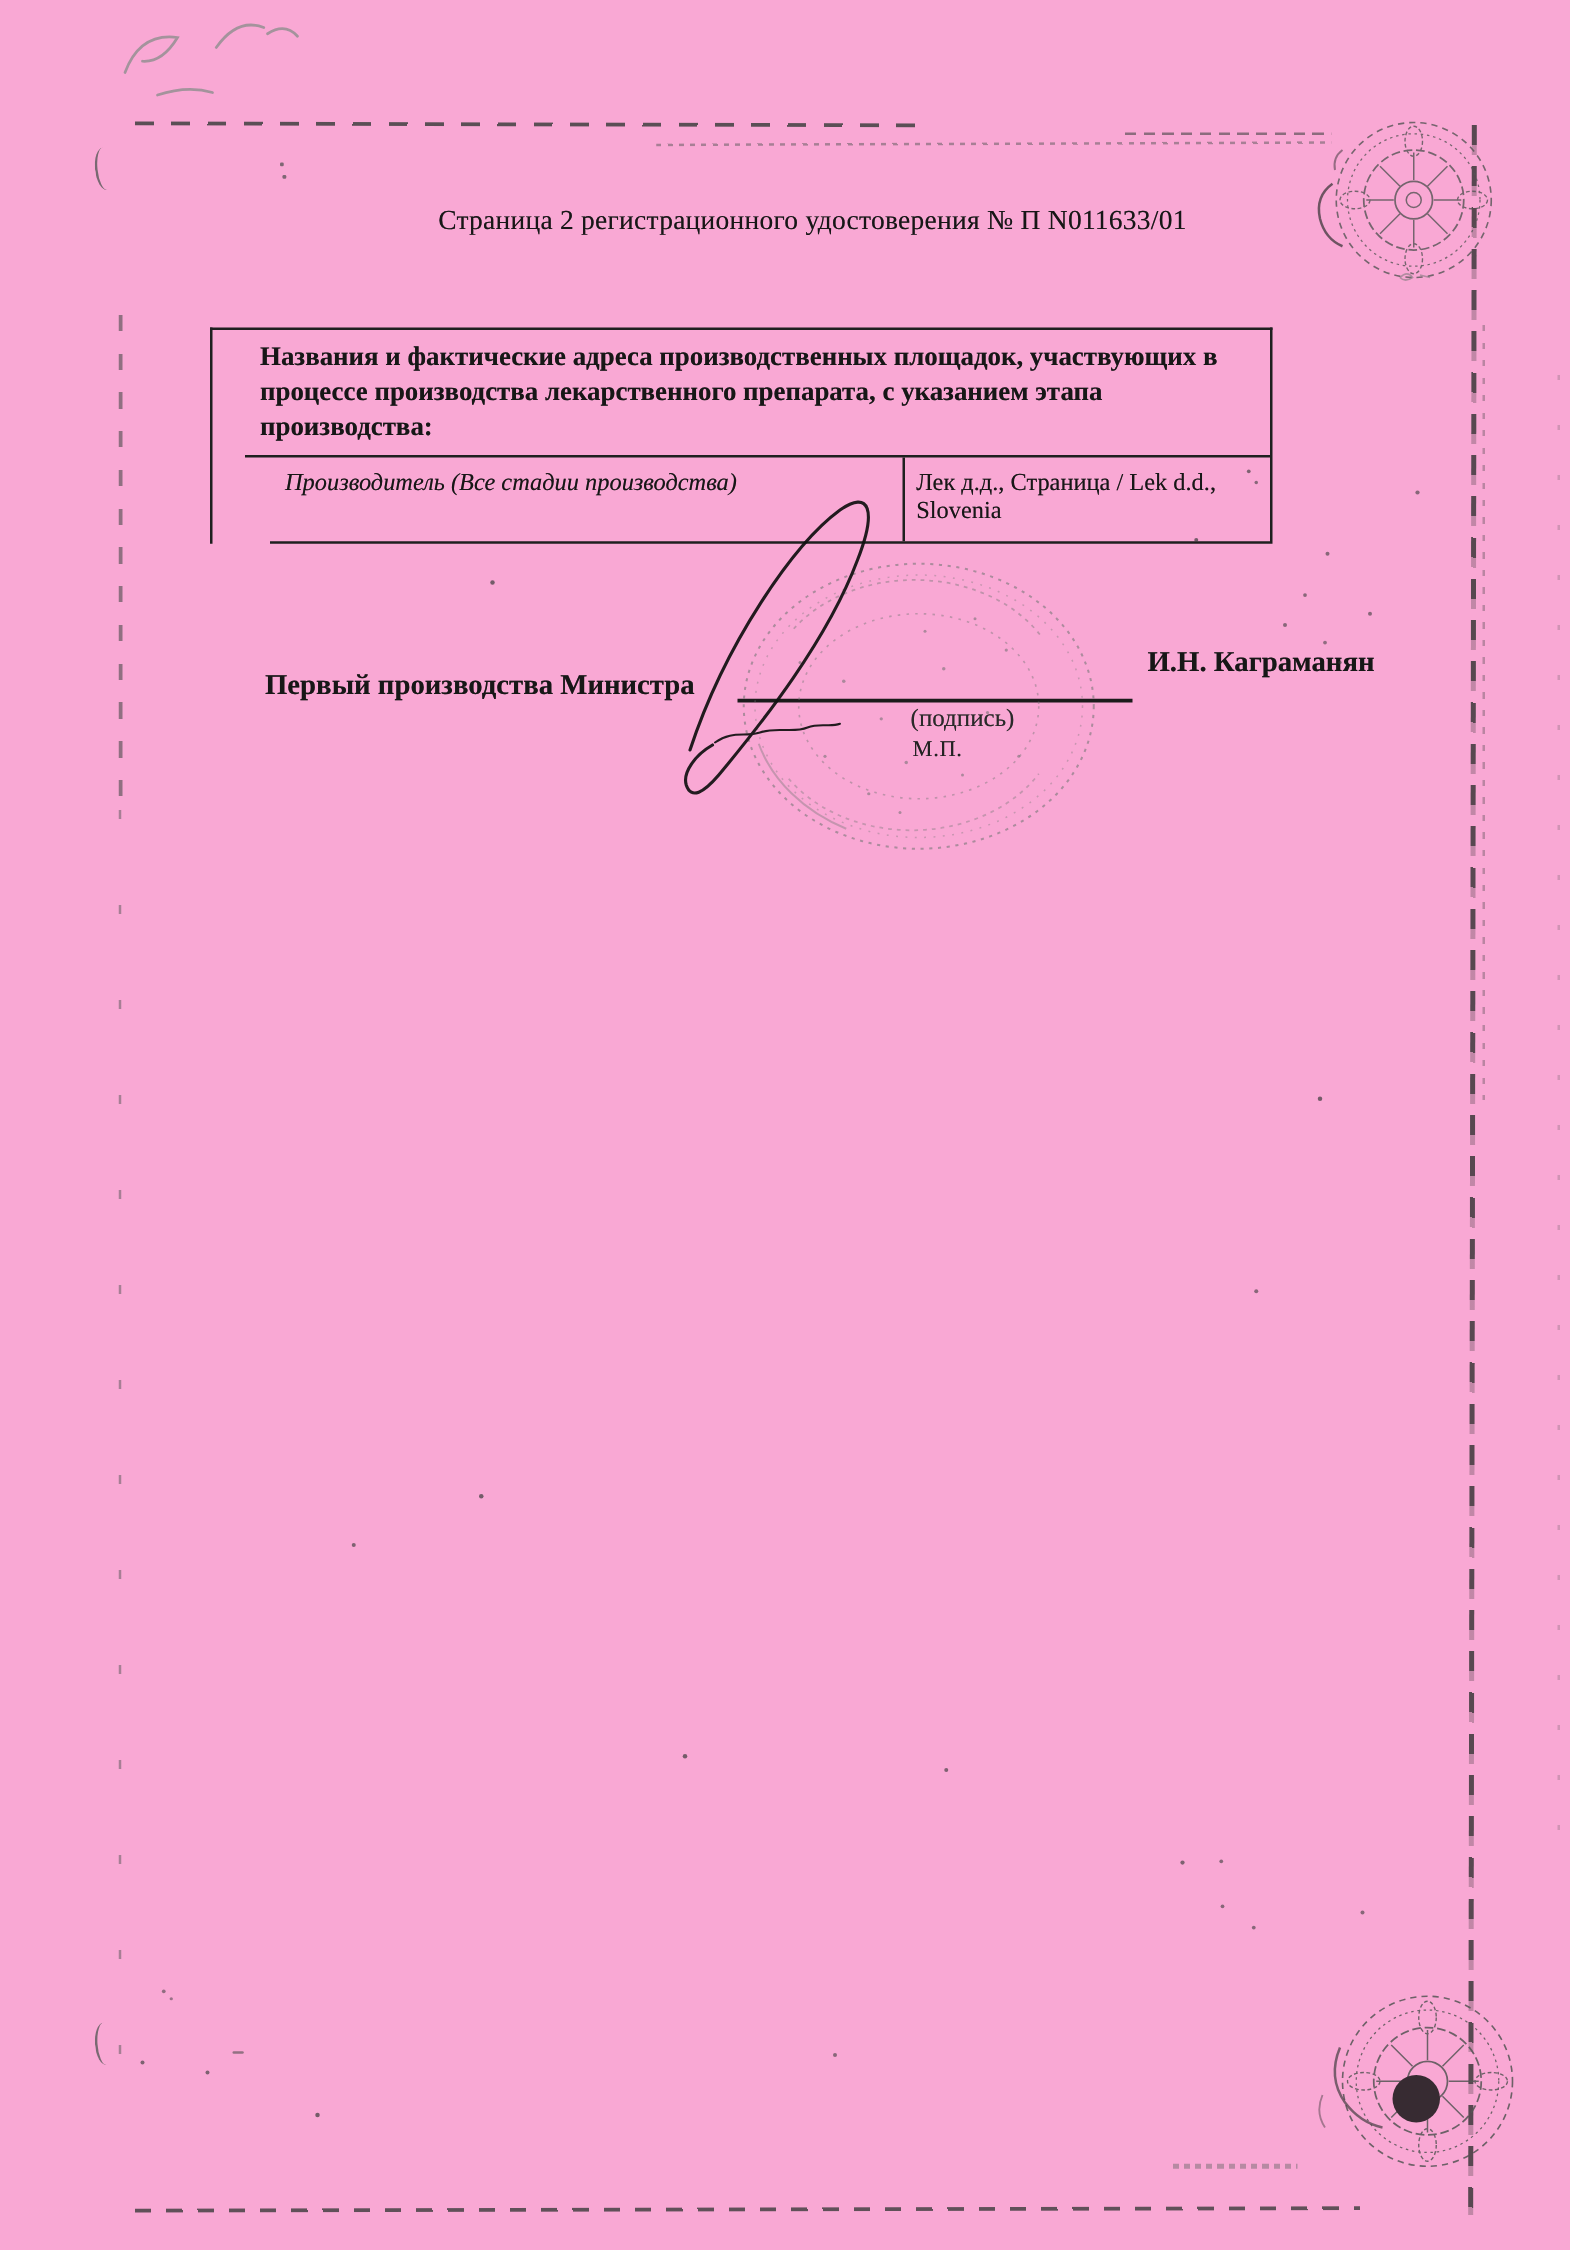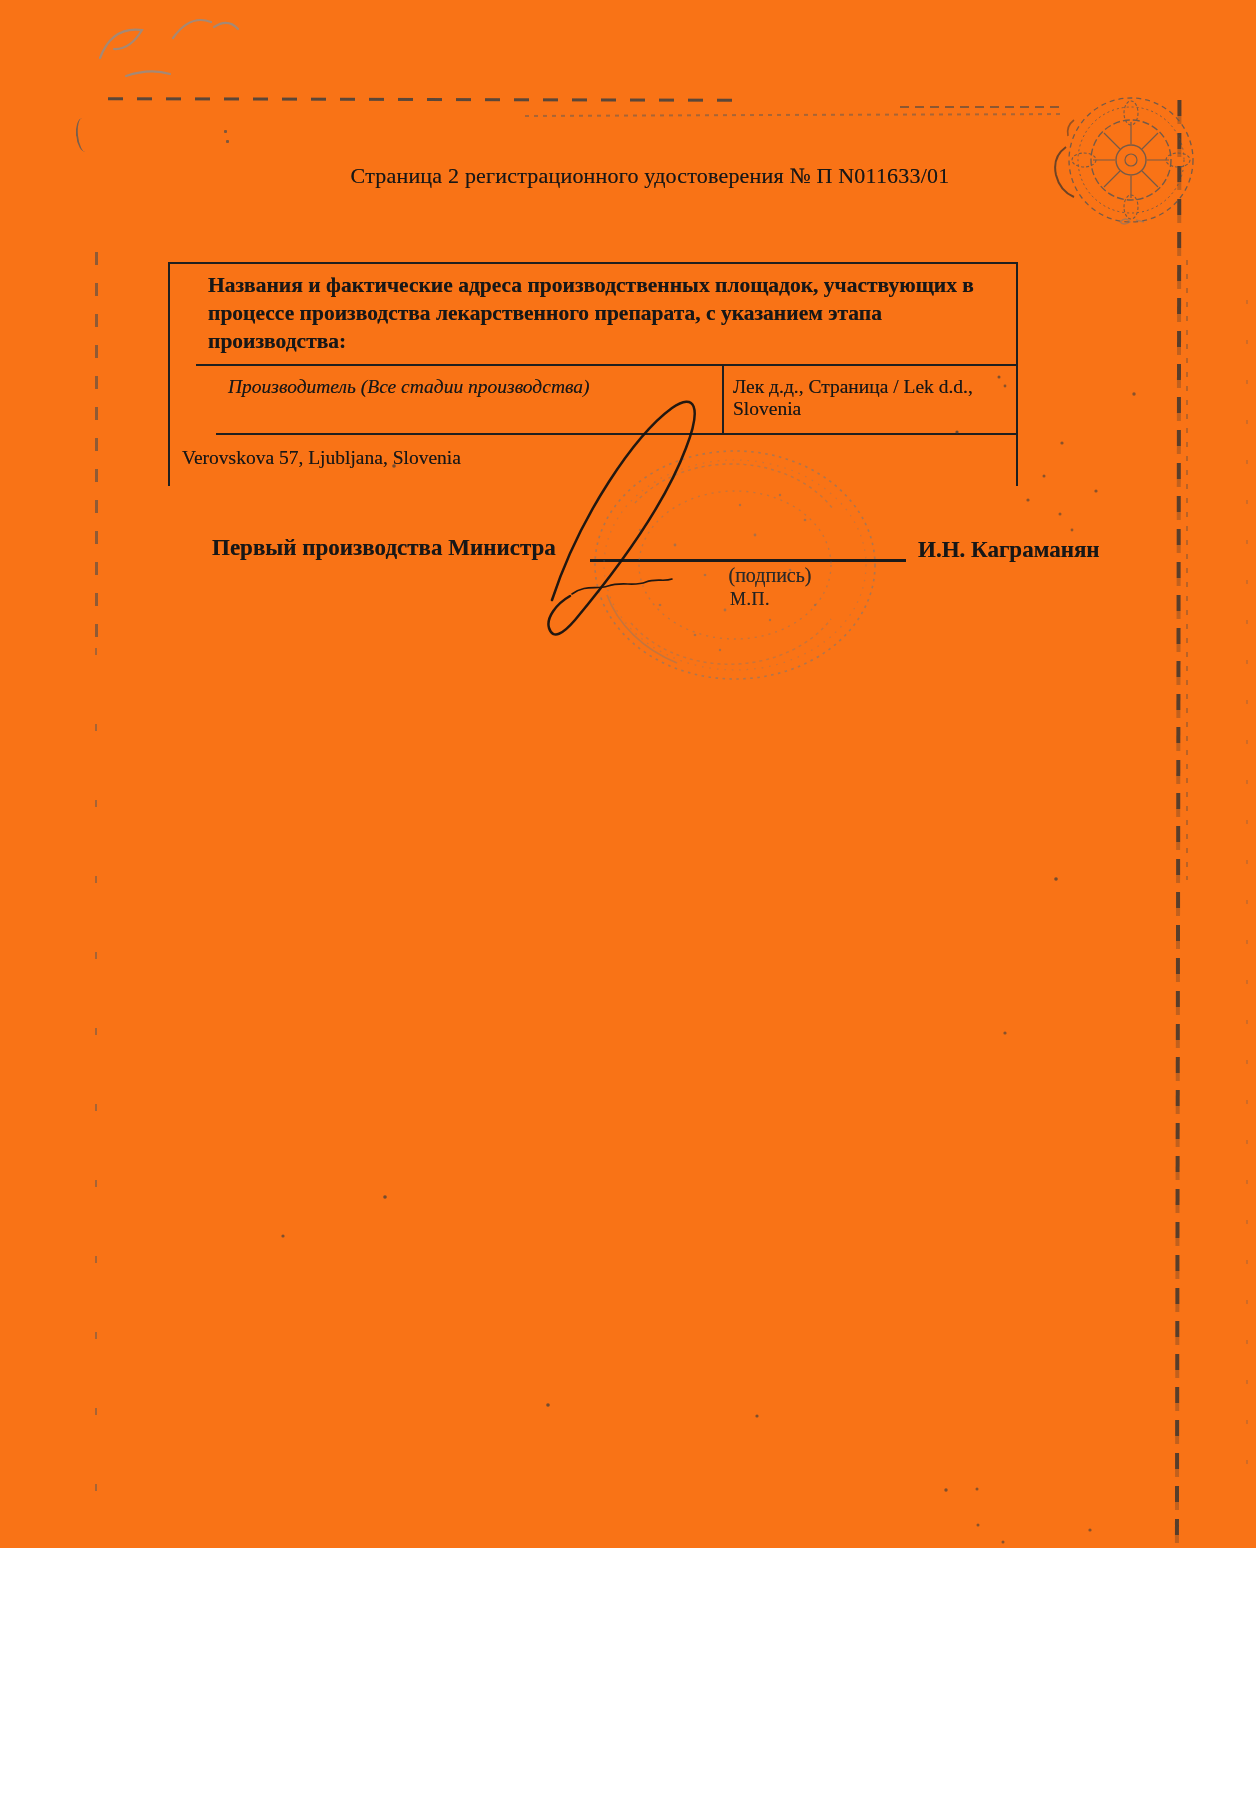--- a/index.html
+++ b/index.html
@@ -1,36 +1,36 @@
 <!DOCTYPE html>
 <html><head>
 <meta charset="utf-8">
 <style>
   html,body{margin:0;padding:0;background:#fff;}
   .page{
-    position:relative;width:1256px;height:1548px;background:#f97316;
+    position:relative;width:1256px;height:1800px;background:#f9a8d4;
     font-family:"Liberation Serif","DejaVu Serif",serif;color:#171717;overflow:hidden;
   }
   .ink{text-shadow:0 0 .5px rgba(25,25,25,.55);}
   .abs{position:absolute;}
   
   .doc-header{left:300px;top:163px;width:700px;text-align:center;font-size:22px;letter-spacing:.2px;}
   
   .mtable{left:168px;top:262px;width:846px;border:2px solid #1f1f1f;border-bottom:none;}
   .mtable .t-title{padding:7px 12px 9px;font-weight:700;font-size:21.5px;line-height:28px;border-bottom:2px solid #1f1f1f;margin-left:26px;}
   .mtable .t-row1{display:flex;border-bottom:2px solid #1f1f1f;margin-left:46px;}
   .mtable .c-left{width:484px;flex:0 0 auto;border-right:2px solid #1f1f1f;font-style:italic;font-size:19.5px;padding:10px 10px 13px 12px;}
   .mtable .c-right{flex:1;font-size:19.5px;padding:10px 6px 13px 9px;}
   .mtable .t-row2{font-size:19.5px;padding:12px 12px 17px;}
   
   .sig-role{left:212px;top:535px;font-weight:700;font-size:23px;}
   .sig-line{left:590px;top:559px;width:316px;height:2.5px;background:#1b1b1b;}
   .sig-caption{left:685px;top:564px;width:170px;text-align:center;font-size:20px;color:#2a2a2a;}
   .seal-label{left:712px;top:589px;font-size:18px;letter-spacing:.5px;color:#222;margin-left:18px;}
-  .sig-name{left:918px;top:537px;font-weight:700;font-size:23px;}
+  .sig-name{left:918px;top:517px;font-weight:700;font-size:23px;}
   
   .dash-h-top{left:108px;top:98px;width:625px;height:3px;opacity:.85;transform:rotate(.15deg);
     background:repeating-linear-gradient(90deg,#3f3f3f 0 15px,transparent 15px 29px);}
   .dot-h-top{left:525px;top:114px;width:540px;height:2px;opacity:.5;transform:rotate(-.2deg);
     background:repeating-linear-gradient(90deg,#565656 0 4px,transparent 4px 9px);}
   .dash-h-top2{left:900px;top:106px;width:165px;height:2px;opacity:.6;
     background:repeating-linear-gradient(90deg,#444 0 9px,transparent 9px 15px);}
   .dash-h-bottom{left:108px;top:1766px;width:980px;height:3px;opacity:.8;transform:rotate(-.12deg);
     background:repeating-linear-gradient(90deg,#3a3a3a 0 13px,transparent 13px 25px);}
   .smudge-bottom{left:938px;top:1731px;width:100px;height:4px;opacity:.45;filter:blur(.4px);
@@ -59,21 +59,20 @@
 <div class="page">
 
   <div class="abs doc-header ink text-layer">Страница 2 регистрационного удостоверения № П N011633/01</div>
 
   <div class="abs mtable text-layer">
     <div class="t-title ink">Названия и фактические адреса производственных площадок, участвующих в процессе производства лекарственного препарата, с указанием этапа производства:</div>
     <div class="t-row1">
       <div class="c-left ink">Производитель (Все стадии производства)</div>
       <div class="c-right ink">Лек д.д., Страница / Lek d.d., Slovenia</div>
     </div>
-    <div class="t-row2 ink">Verovskova 57, Ljubljana, Slovenia</div>
   </div>
 
   <div class="abs sig-role ink text-layer">Первый производства Министра</div>
   <div class="abs sig-line text-layer"></div>
   <div class="abs sig-caption ink text-layer">(подпись)</div>
   <div class="abs seal-label ink text-layer">М.П.</div>
   <div class="abs sig-name ink text-layer">И.Н. Каграманян</div>
 
   <div class="abs dash-h-top"></div>
   <div class="abs dot-h-top"></div>

